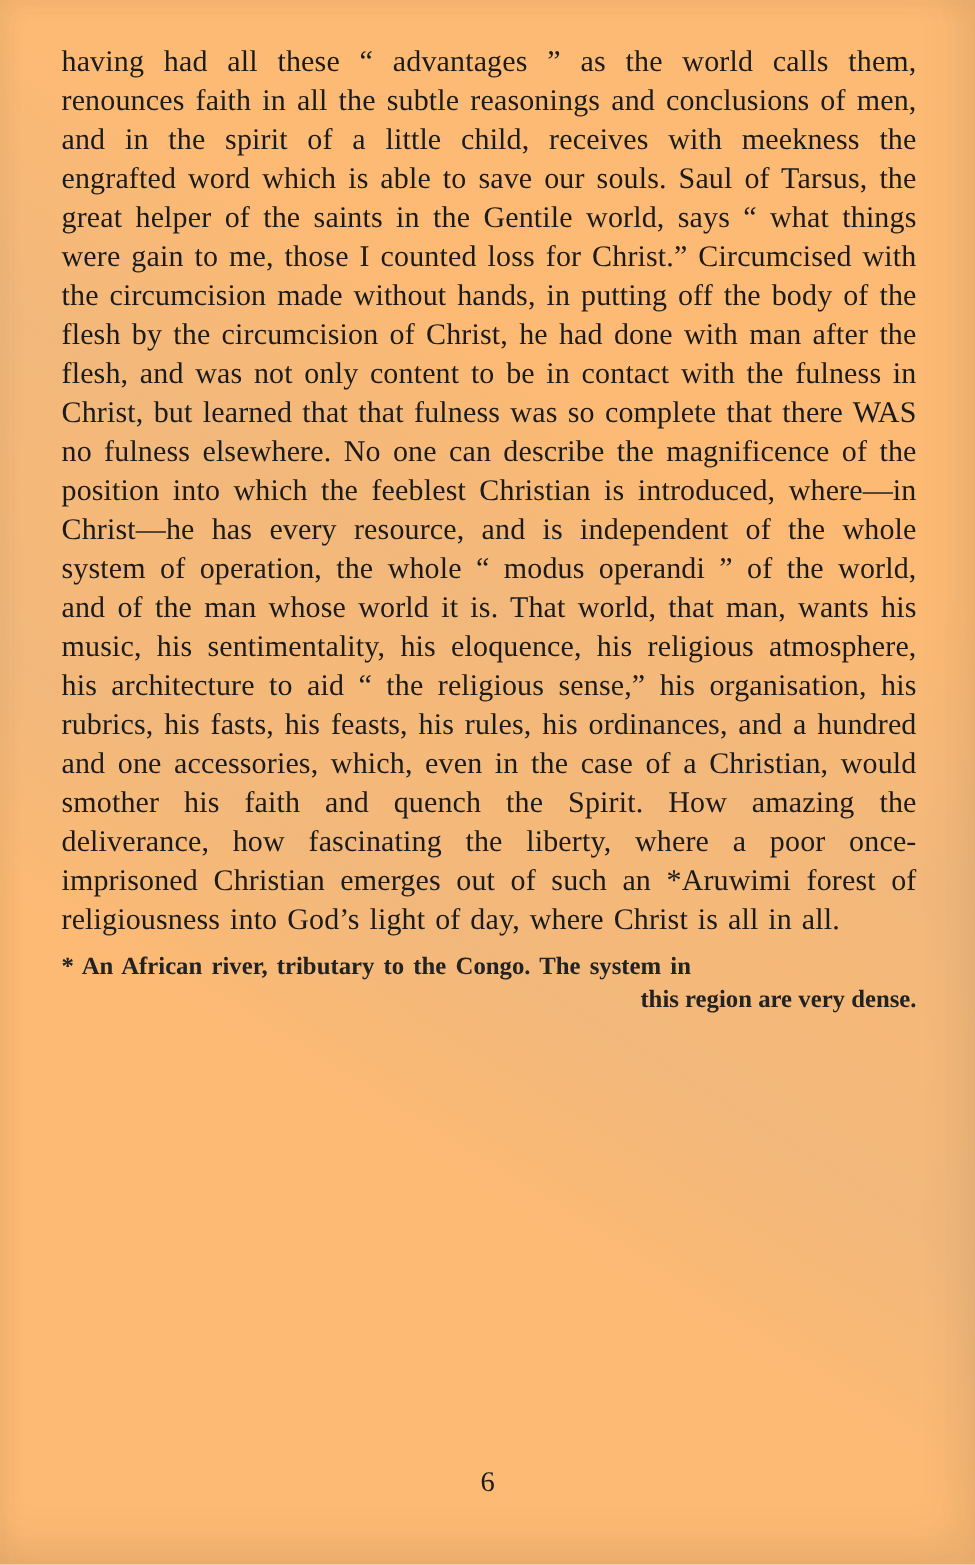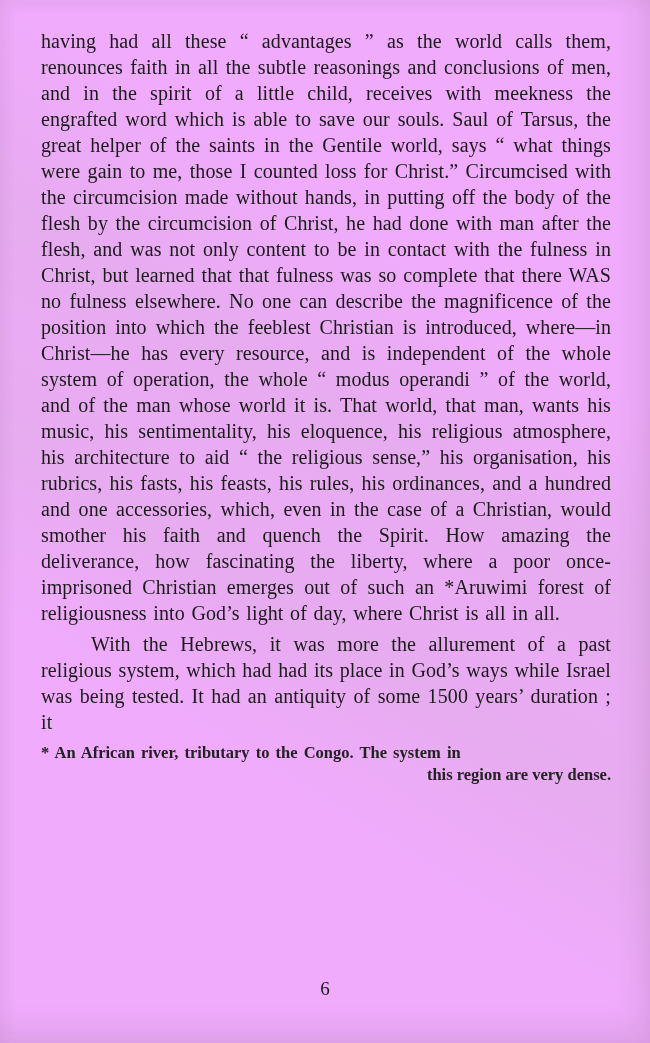--- a/index.html
+++ b/index.html
@@ -5,21 +5,21 @@
   html, body {
     margin: 0;
     padding: 0;
     background: #e8e6e1;
   }
   .page {
     position: relative;
     width: 650px;
     height: 1043px;
     margin: 0;
-    background: #f0abfc;
+    background: #fdba74;
     overflow: hidden;
     font-family: "Liberation Serif", "DejaVu Serif", serif;
     color: #1b1b1b;
     box-shadow: inset -10px -14px 28px rgba(60,55,45,0.10),
                 inset 4px 4px 14px rgba(60,55,45,0.05);
   }
   
   .watermark {
     position: absolute;
     top: 0; left: 0; right: 0; bottom: 0;
@@ -78,21 +78,20 @@
 <body>
 
 <div class="page">
 
   <div class="watermark"></div>
 
   <div class="text-block">
 
     <p class="body-par">having had all these “ advantages ” as the world calls them, renounces faith in all the subtle reasonings and conclusions of men, and in the spirit of a little child, receives with meekness the engrafted word which is able to save our souls.  Saul of Tarsus, the great helper of the saints in the Gentile world, says “ what things were gain to me, those I counted loss for Christ.”  Circumcised with the circumcision made without hands, in putting off the body of the flesh by the circumcision of Christ, he had done with man after the flesh, and was not only content to be in contact with the fulness in Christ, but learned that that fulness was so complete that there WAS no fulness elsewhere.  No one can describe the magnificence of the position into which the feeblest Christian is introduced, where—in Christ—he has every resource, and is independent of the whole system of operation, the whole “ modus operandi ” of the world, and of the man whose world it is.  That world, that man, wants his music, his sentimentality, his eloquence, his religious atmosphere, his architecture to aid “ the religious sense,” his organisation, his rubrics, his fasts, his feasts, his rules, his ordinances, and a hundred and one accessories, which, even in the case of a Christian, would smother his faith and quench the Spirit.  How amazing the deliverance, how fascinating the liberty, where a poor once-imprisoned Christian emerges out of such an *Aruwimi forest of religiousness into God’s light of day, where Christ is all in all.</p>
 
-    <p class="body-par indent">With the Hebrews, it was more the allurement of a past religious system, which had had its place in God’s ways while Israel was being tested.  It had an antiquity of some 1500 years’ duration ; it</p>
 
     <div class="footnote">
       <div class="fn-line-1">* An African river, tributary to the Congo.  The system in</div>
       <div class="fn-line-2">this region are very dense.</div>
     </div>
 
   </div>
 
   <div class="page-number">6</div>
 

